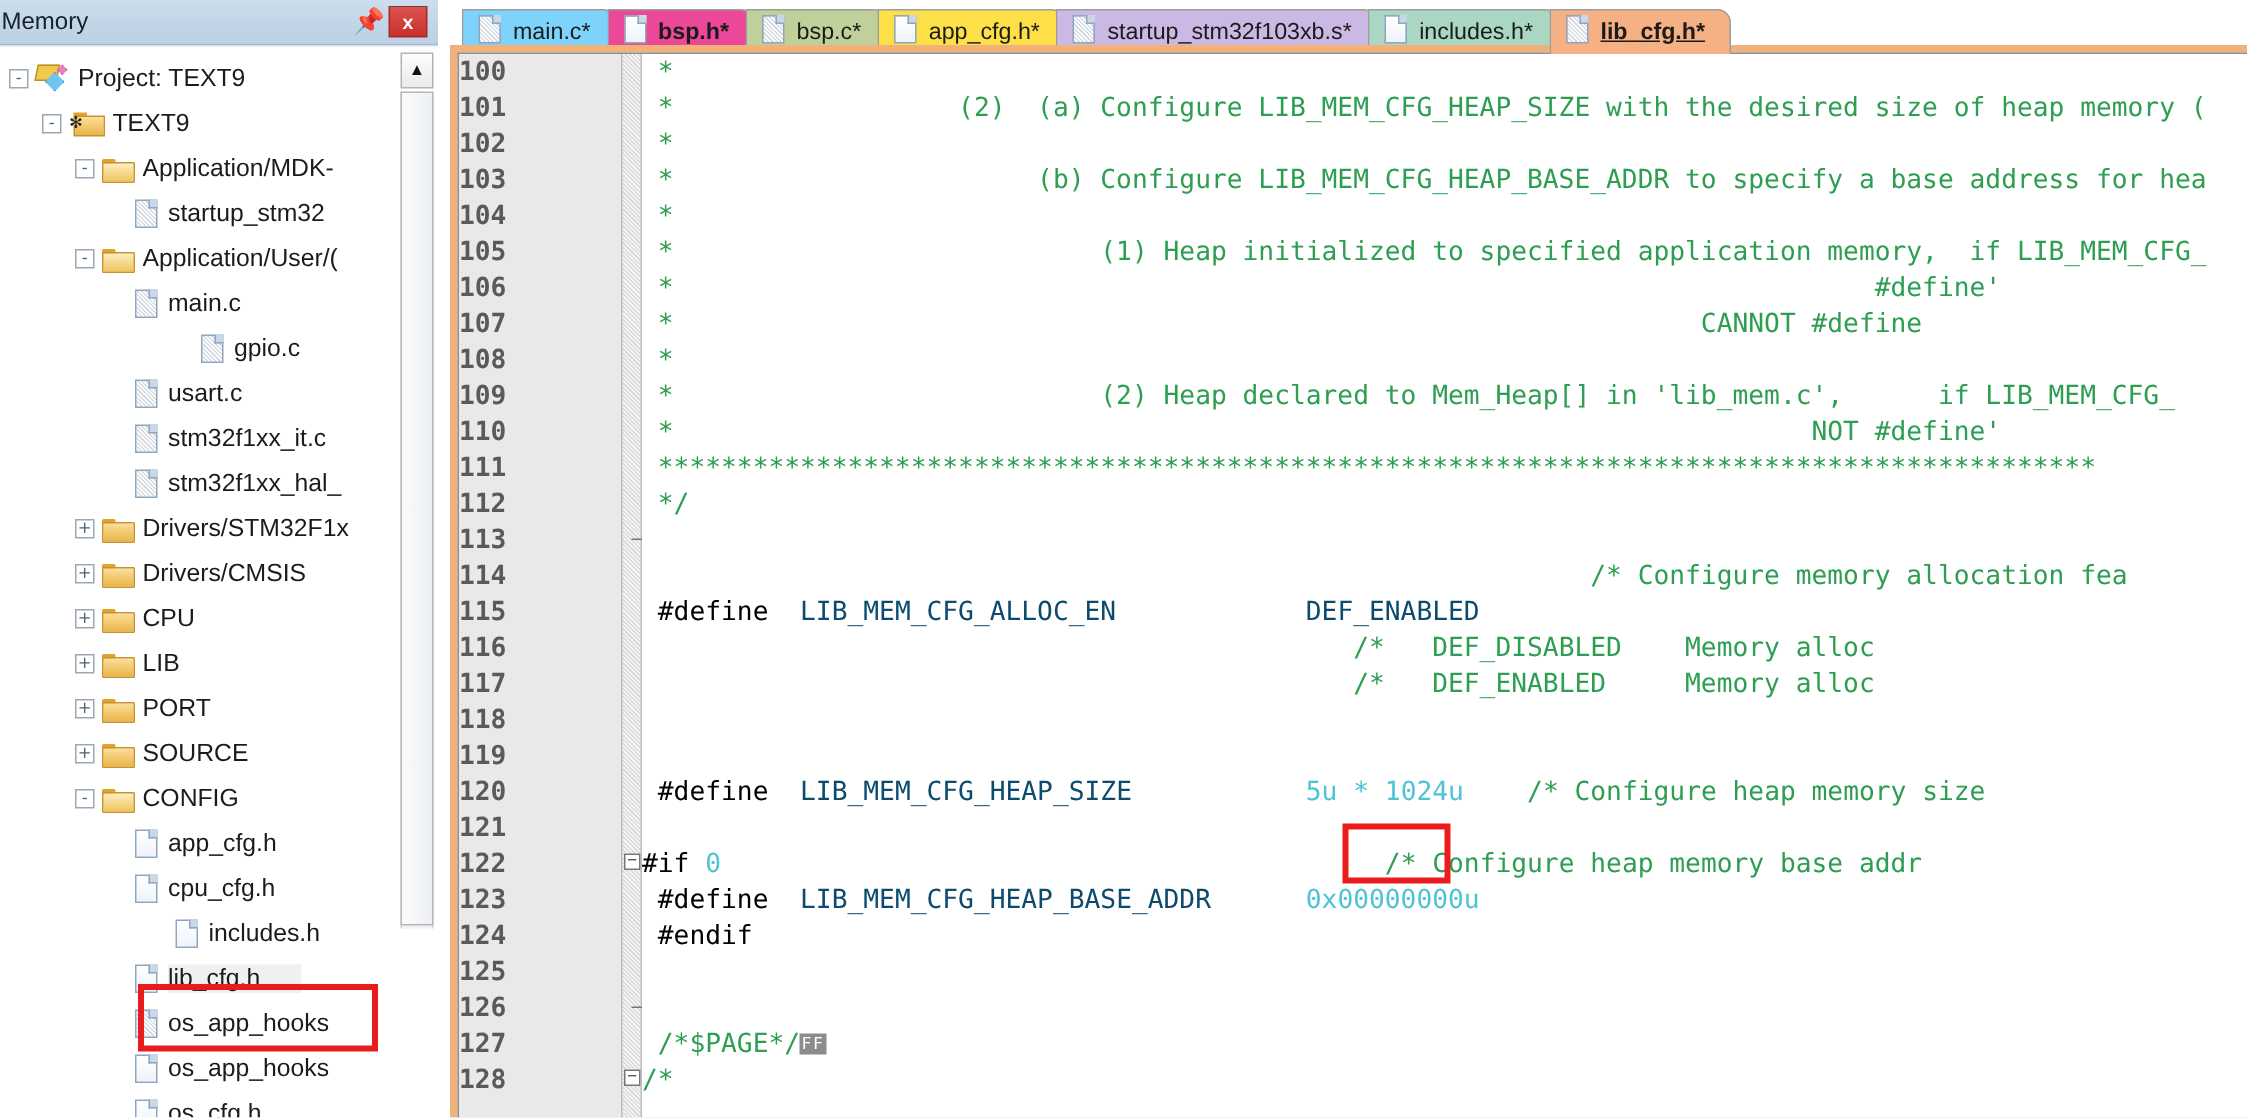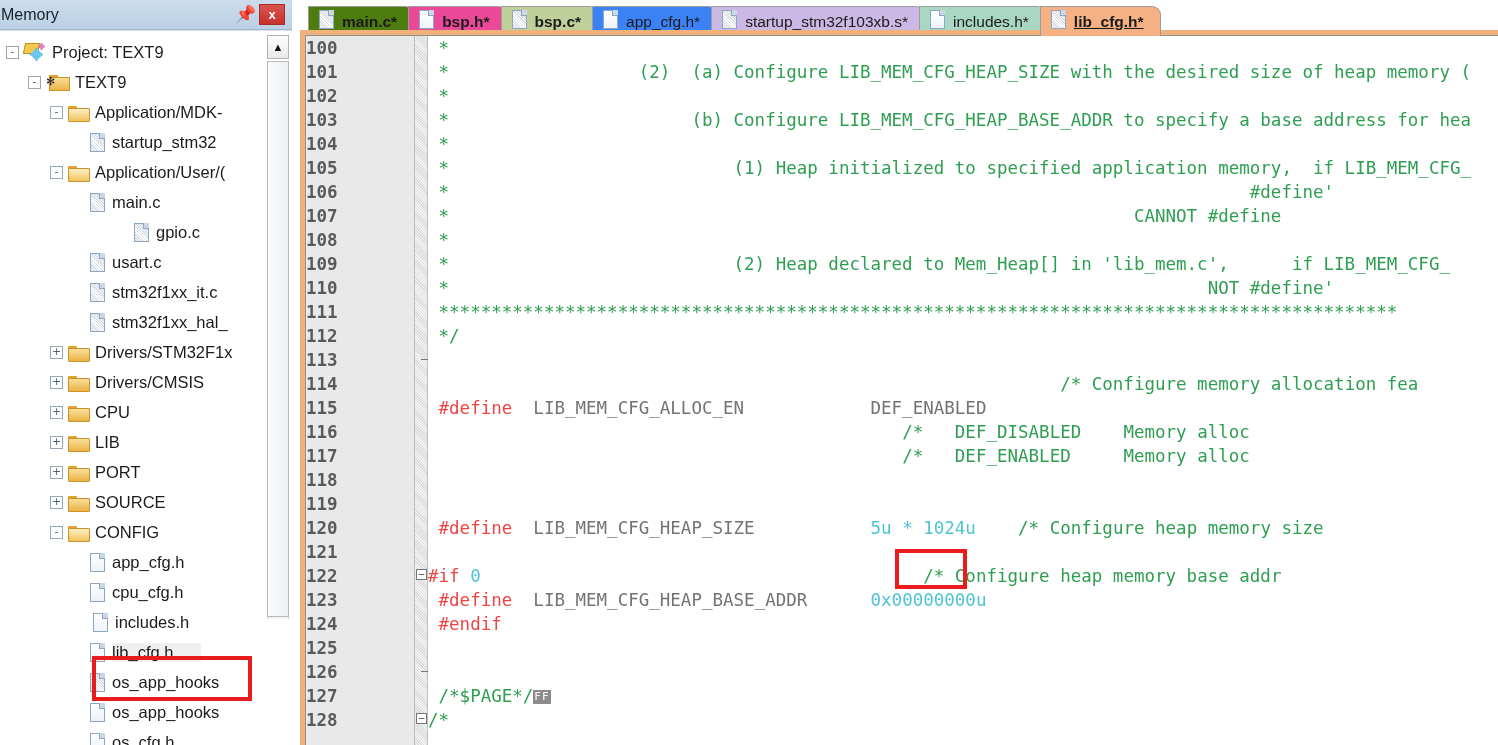--- a/index.html
+++ b/index.html
@@ -263,22 +263,22 @@
     width:11px;height:11px;
     border:1px solid #767676; background:#fff;
     font-size:9px;line-height:9px;text-align:center;color:#333;
     font-family:"DejaVu Sans",sans-serif;
   }
   .foldcell .fline {
     position:absolute; left:6px; top:11px; width:7px;height:1px;
     background:#767676;
   }
   .cm { color: #2e9e52; }       
-  .pp { color: #ef4444; }       
-  .id { color: #737373; }       
+  .pp { color: #000000; }       
+  .id { color: #0c4a6e; }       
   .num{ color: #4ec3d4; }       
   .pl { color: #1b1b1b; }       
 
   #heap-highlight {
     position: absolute;
     left: 589px; top: 513px;
     width: 72px; height: 40px;
     border: 4px solid #ec1c1c;
     z-index: 20; pointer-events:none;
   }
@@ -434,21 +434,21 @@
             </span>
             <span class="lbl"><span class="lbl-bg">app_cfg.h</span></span>
           </div>
           <div class="node" style="padding-left: 72px;">
             <span class="expander none"></span>
             <span class="ic">
               <span class="file"></span>
             </span>
             <span class="lbl"><span class="lbl-bg">cpu_cfg.h</span></span>
           </div>
-          <div class="node" style="padding-left: 75px;">
+          <div class="node" style="padding-left: 75px; margin-left: 24px;">
             <span class="expander none"></span>
             <span class="ic">
               <span class="file"></span>
             </span>
             <span class="lbl"><span class="lbl-bg">includes.h</span></span>
           </div>
           <div class="node selected" style="padding-left: 72px;">
             <span class="expander none"></span>
             <span class="ic">
               <span class="file"></span>
@@ -486,33 +486,33 @@
 
       <div id="lib-cfg-highlight"></div>
     </div>
   </div>
 
   <div id="splitter"></div>
 
   <div id="editor-region">
 
     <div id="tabbar">
-        <div class="tab" style="background: #4d7c0f; font-weight: bold;">
+        <div class="tab" style="background: #7dd3fc;">
           <span class="tab-ic"><span class="file hatch"></span></span>
           <span class="tab-label">main.c*</span>
         </div>
         <div class="tab" style="background: #ec4899; font-weight: bold;">
           <span class="tab-ic"><span class="file "></span></span>
           <span class="tab-label">bsp.h*</span>
         </div>
-        <div class="tab" style="background: rgb(191, 208, 154); font-weight: bold;">
+        <div class="tab" style="background: rgb(191, 208, 154);">
           <span class="tab-ic"><span class="file hatch"></span></span>
           <span class="tab-label">bsp.c*</span>
         </div>
-        <div class="tab" style="background: #3b82f6;">
+        <div class="tab" style="background: #fde047;">
           <span class="tab-ic"><span class="file "></span></span>
           <span class="tab-label">app_cfg.h*</span>
         </div>
         <div class="tab" style="background: rgb(203, 184, 228);">
           <span class="tab-ic"><span class="file hatch"></span></span>
           <span class="tab-label">startup_stm32f103xb.s*</span>
         </div>
         <div class="tab" style="background: rgb(169, 215, 195);">
           <span class="tab-ic"><span class="file "></span></span>
           <span class="tab-label">includes.h*</span>

